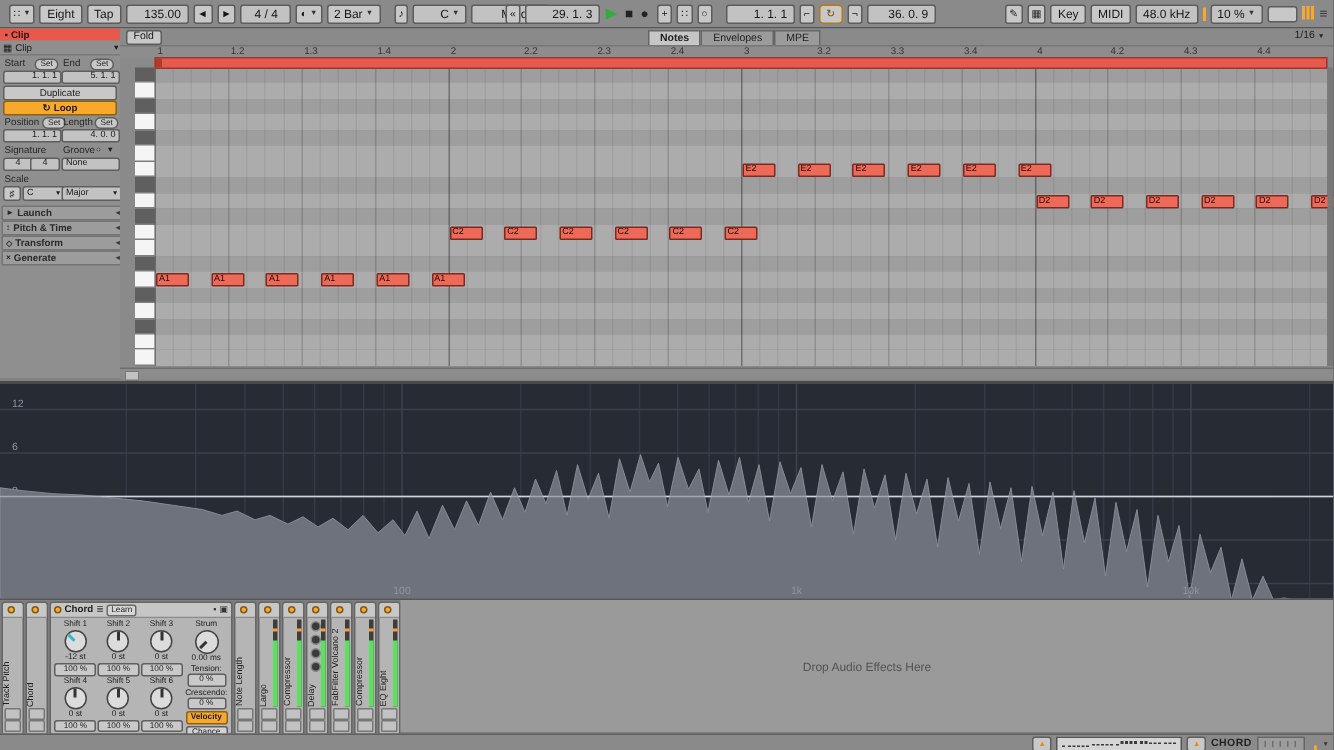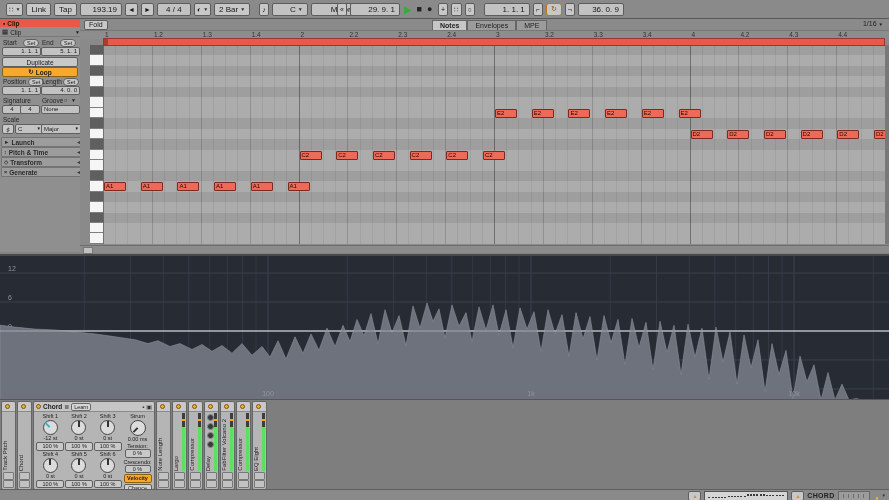--- a/index.html
+++ b/index.html
@@ -91,23 +91,23 @@
 <body>
 
 <div class="screen">
 
   <div class="transport">
     <div class="cluster" style="left:6px">
       <div class="mini tiny">
           <span>∷</span>
           <span class="dd">▼</span>
         </div>
-      <div class="tbtn">Link</div>
+      <div class="tbtn">Eight</div>
       <div class="tbtn">Tap</div>
-      <div class="vbox" style="width:32px">193.19</div>
+      <div class="vbox" style="width:32px">135.00</div>
       <div class="tbtn tiny">◄</div>
       <div class="tbtn tiny">►</div>
       <div class="vbox" style="width:24px;justify-content:center">4 / 4</div>
       <div class="tbtn tiny">
           <span>◐</span>
           <span class="dd">▼</span>
         </div>
       <div class="tbtn">
           <span>2 Bar</span>
           <span class="dd">▼</span>
@@ -119,36 +119,51 @@
           <span>C</span>
           <span class="dd">▼</span>
         </div>
       <div class="vbox" style="width:42px">
           <span>Major</span>
           <span class="dd">▼</span>
         </div>
     </div>
     <div class="cluster" style="left:337px">
       <div class="tbtn tiny">«</div>
-      <div class="vbox" style="width:40px">29. 9. 1</div>
+      <div class="vbox" style="width:40px">29. 1. 3</div>
       <div class="playbtn">▶</div>
       <div class="stopbtn">■</div>
       <div class="recbtn">●</div>
     </div>
     <div class="cluster" style="left:438px">
       <div class="tbtn tiny">+</div>
       <div class="tbtn tiny">∷</div>
       <div class="tbtn tiny">○</div>
       <div class="vbox" style="width:36px;margin-left:6px">1. 1. 1</div>
       <div class="tbtn tiny">⌐</div>
       <div class="loopsw">
           <span>↻</span>
         </div>
       <div class="tbtn tiny">¬</div>
       <div class="vbox" style="width:36px">36. 0. 9</div>
+    </div>
+    <div class="cluster" style="right:4px">
+      <div class="tbtn tiny">✎</div>
+      <div class="tbtn tiny">▦</div>
+      <div class="tbtn">Key</div>
+      <div class="tbtn">MIDI</div>
+      <div class="vbox">48.0 kHz</div>
+      <div style="width:2px;height:9px;background:#f7a82d"></div>
+      <div class="vbox">
+          <span>10 %</span>
+          <span class="dd">▼</span>
+        </div>
+      <div class="mini" style="width:10px;height:9px"></div>
+      <div class="orangebars"><span></span><span></span><span></span></div>
+      <div class="menu-ic">≡</div>
     </div>
   </div>
 
   <div class="clip-panel">
     <div class="cp-red">
         <span>▪</span>
         <span>Clip</span>
       </div>
     <div class="cp-row2">
         <span>▦</span>
@@ -591,20 +606,23 @@
           <div class="dled"></div>
         </div>
         <div class="dtitle">EQ Eight</div>
         <div class="dmeter">
           <div class="dmfill" style="height: 44px;"></div>
           <div class="dmpeak" style="top: 6px;"></div>
         </div>
         <div class="dico" style="bottom: 9px;"></div>
         <div class="dico" style="bottom: 1px;"></div>
       </div>
+      <div class="drop-zone">
+        <span class="drop-text">Drop Audio Effects Here</span>
+      </div>
     </div>
 
   <div class="statusbar">
     <div class="sb-right">
       <div class="sbtn">▲</div>
       <div class="overview" id="sb-overview">
           <div class="ovdash" style="left: 3px; top: 5.46px;"></div>
           <div class="ovdash" style="left: 6.2px; top: 5.46px;"></div>
           <div class="ovdash" style="left: 9.4px; top: 5.46px;"></div>
           <div class="ovdash" style="left: 12.6px; top: 5.46px;"></div>

